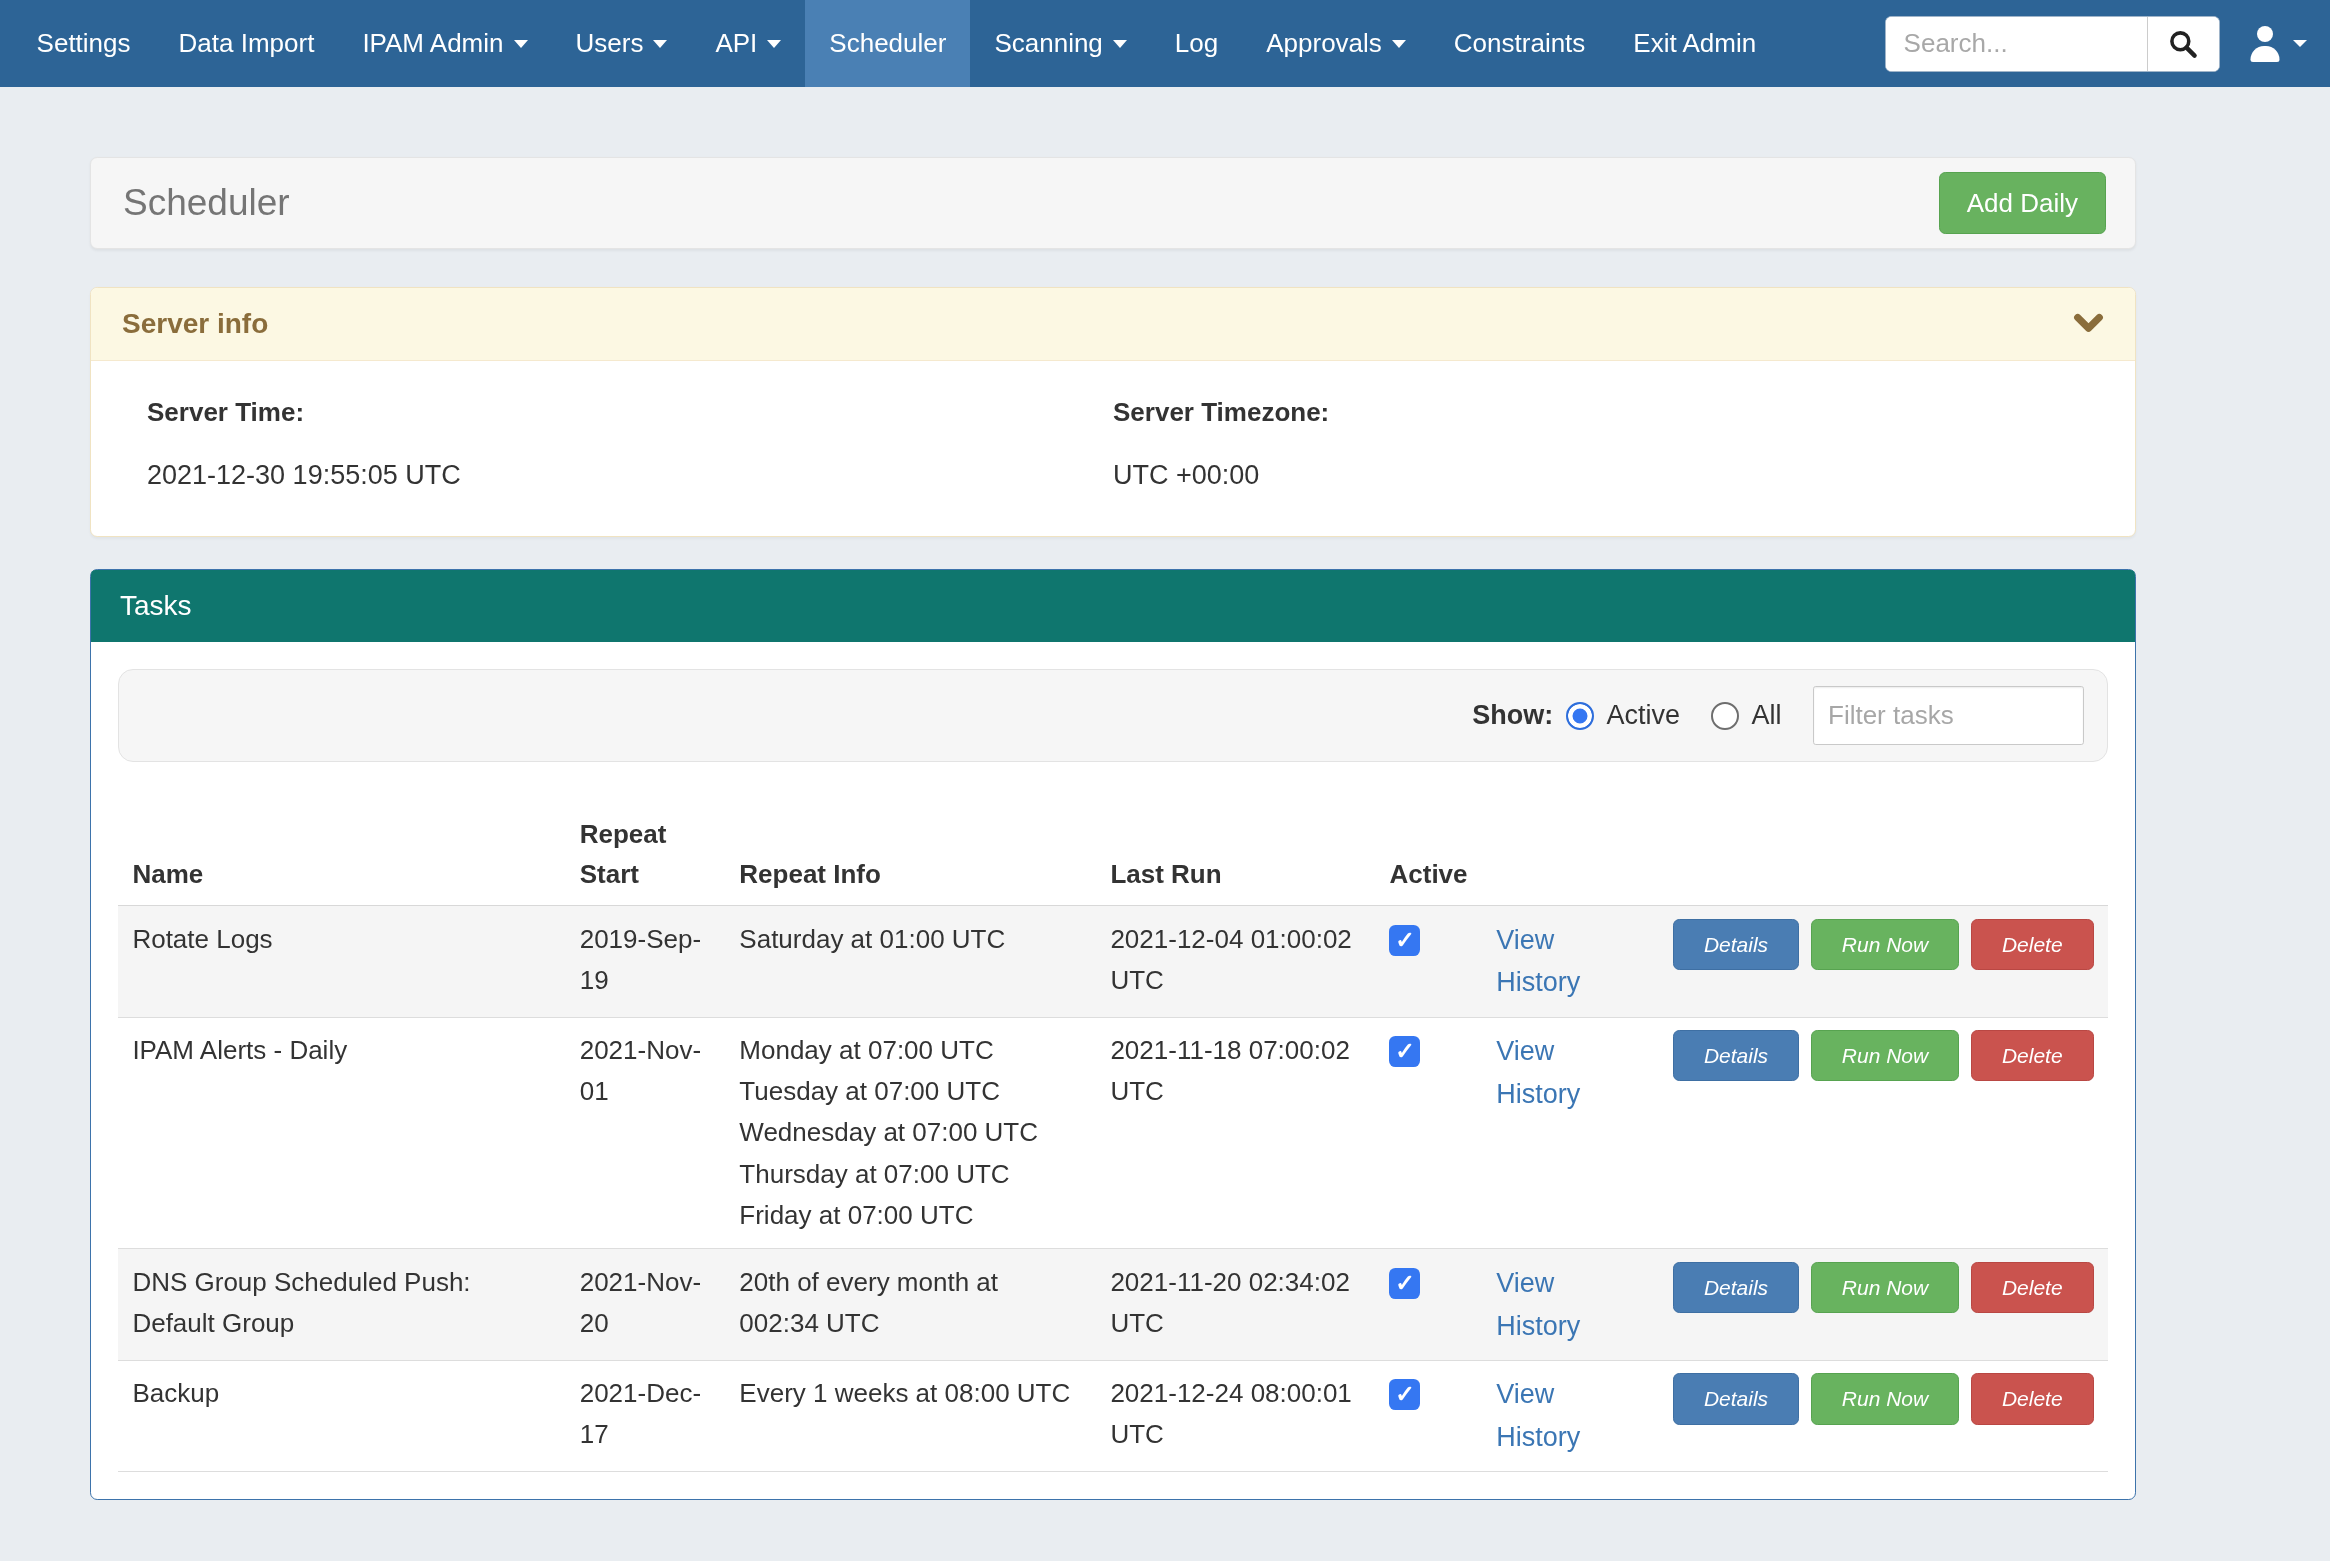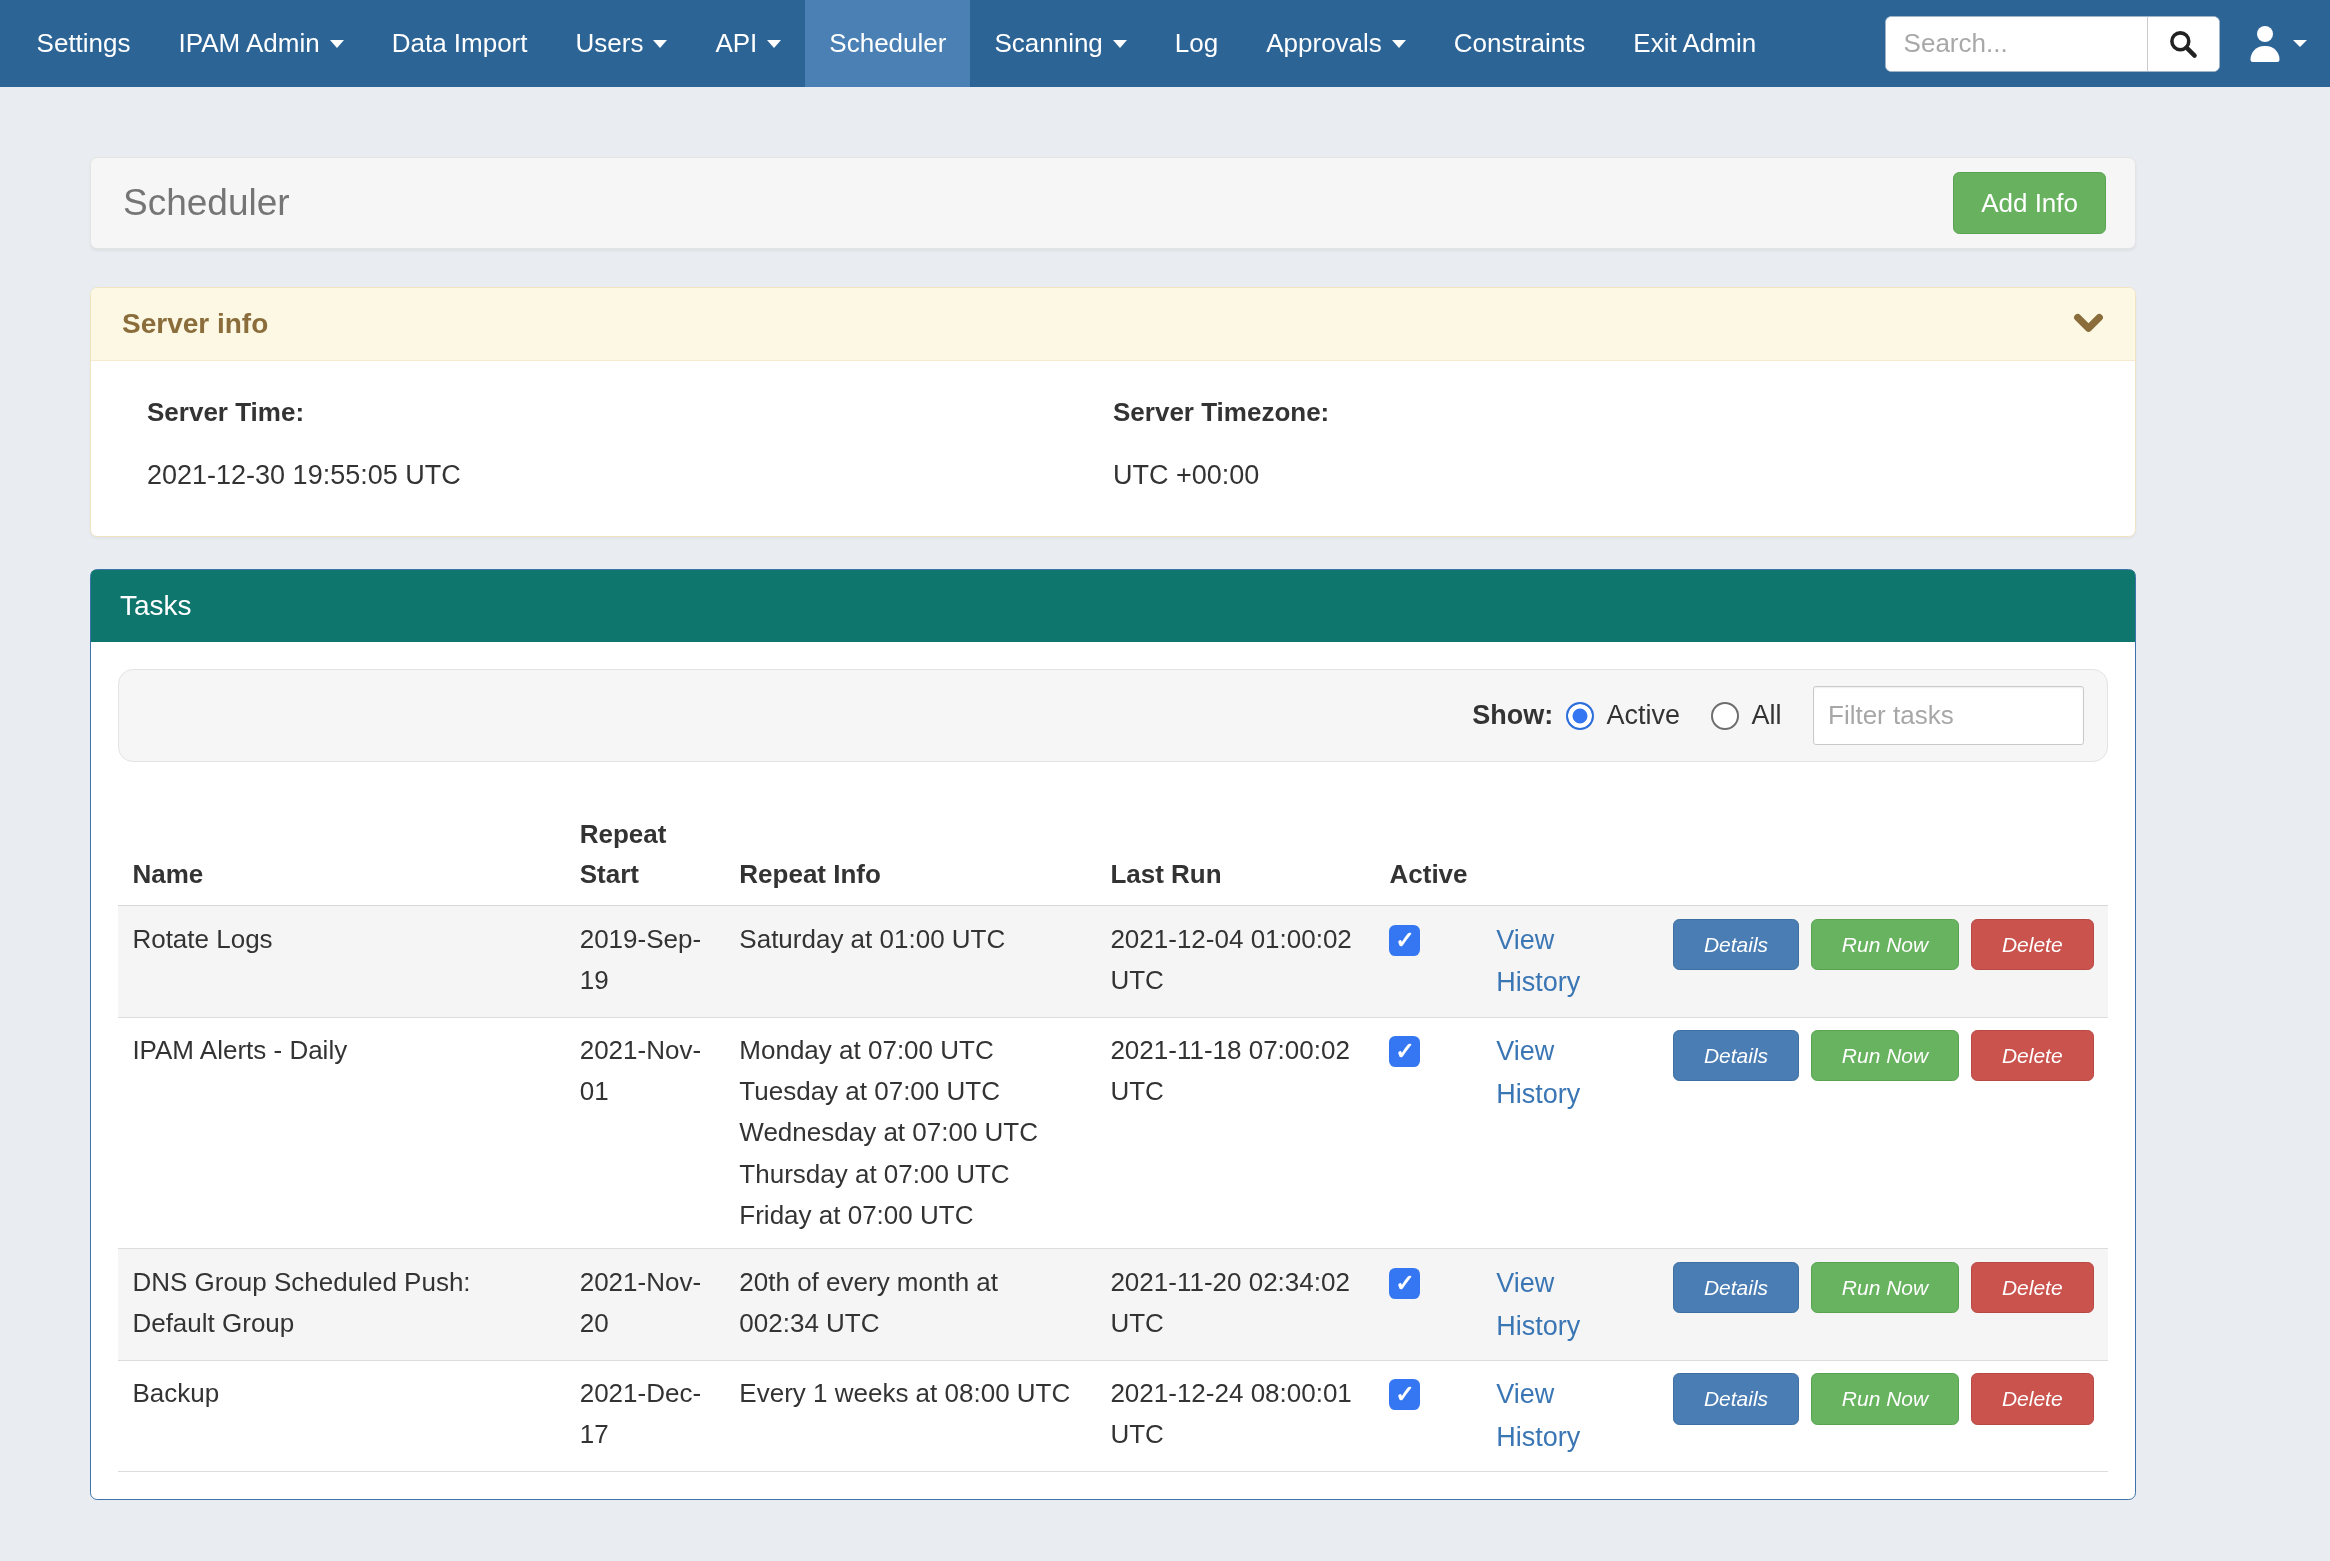--- a/index.html
+++ b/index.html
@@ -99,25 +99,25 @@
 </style>
 </head>
 <body>
 
 <nav class="navbar">
   <div class="nav-items">
       <div class="nav-item">
         <span>Settings</span>
       </div>
       <div class="nav-item">
+        <span>Data Import</span>
+      </div>
+      <div class="nav-item">
         <span>IPAM Admin</span>
         <span class="caret"></span>
-      </div>
-      <div class="nav-item">
-        <span>Data Import</span>
       </div>
       <div class="nav-item">
         <span>Users</span>
         <span class="caret"></span>
       </div>
       <div class="nav-item">
         <span>API</span>
         <span class="caret"></span>
       </div>
       <div class="nav-item active">
@@ -157,21 +157,21 @@
       <span class="person"></span>
       <span class="caret"></span>
     </div>
   </div>
 </nav>
 
 <div class="main">
 
   <section class="panel panel-titlebar">
     <span class="page-title">Scheduler</span>
-    <span class="btn btn-add">Add Info</span>
+    <span class="btn btn-add">Add Daily</span>
   </section>
 
   <section class="panel panel-warning">
     <div class="panel-heading">
       <span>Server info</span>
       <span class="chevron">
         <svg width="31" height="21.6" viewBox="0 0 34 24">
           <polyline points="5,5 17,17 29,5" fill="none" stroke="#8a6d3b" stroke-width="8" stroke-linecap="round" stroke-linejoin="round"></polyline>
         </svg>
       </span>

